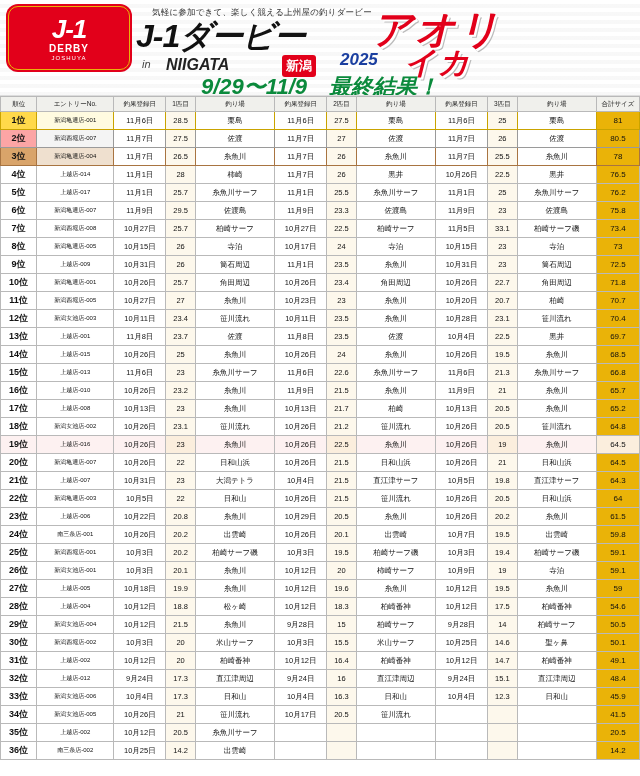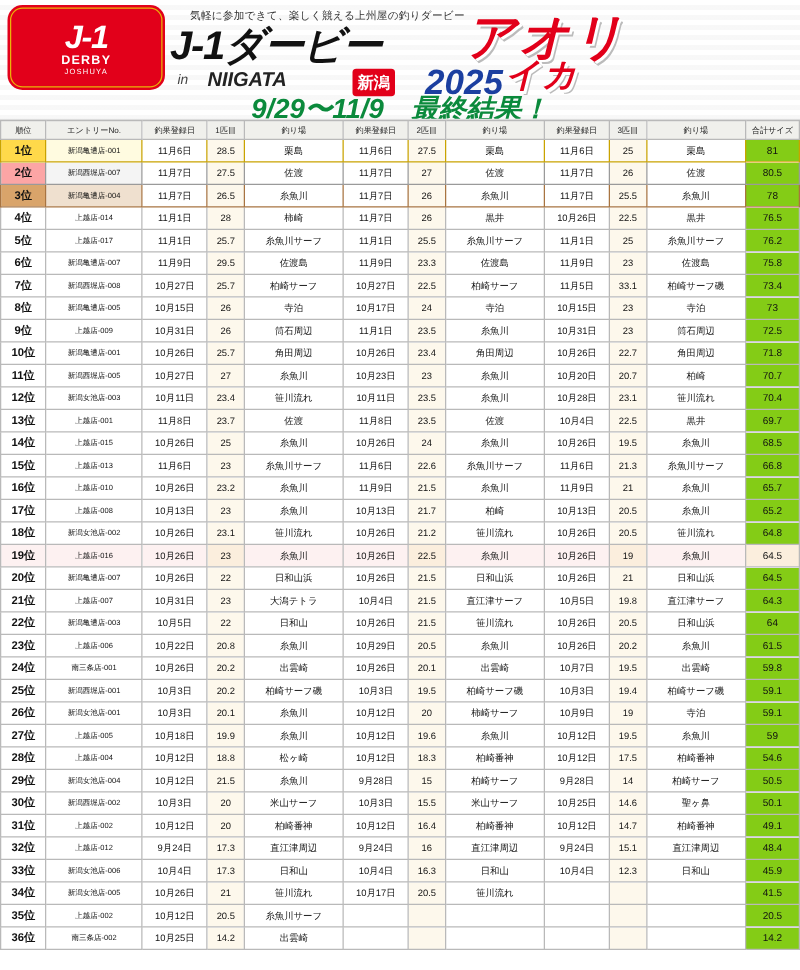--- a/index.html
+++ b/index.html
@@ -60,31 +60,31 @@
     position:absolute;left:142px;top:58px;
     font-size:11px;font-style:italic;color:#444;
   }
   .hdr-niigata-box{
     position:absolute;left:282px;top:55px;
     background:#e2001a;color:#fff;font-size:13px;font-weight:bold;
     padding:2px 4px;border-radius:3px;
   }
   .hdr-year{
     position:absolute;left:340px;top:50px;
-    font-size:28px;font-weight:bold;font-style:italic;color:#1b3fa0;
+    font-size:17px;font-weight:bold;font-style:italic;color:#1b3fa0;
   }
   .hdr-aori{
     position:absolute;left:372px;top:2px;
     font-size:40px;font-weight:bold;font-style:italic;
     color:#e2001a;letter-spacing:2px;
     text-shadow:2px 2px 0 #fff, 3px 3px 0 #bbb;
   }
   .hdr-ika{
     position:absolute;left:404px;top:42px;
-    font-size:27px;font-weight:bold;font-style:italic;
+    font-size:31px;font-weight:bold;font-style:italic;
     color:#e2001a;letter-spacing:2px;
     text-shadow:2px 2px 0 #fff, 3px 3px 0 #bbb;
   }
   .hdr-dates{
     position:absolute;left:0;top:72px;width:640px;
     text-align:center;
     font-size:22px;font-weight:bold;font-style:italic;color:#0b8a3c;
     letter-spacing:0px;
   }
   
@@ -119,21 +119,21 @@
   col.c-date{width:46px;}
   col.c-size{width:26px;}
   col.c-place{width:70px;}
   col.c-total{width:38px;}
 
   td.rank{text-align:center;font-weight:bold;font-size:9px;}
   td.entry{text-align:center;font-size:6px;}
   td.date{text-align:center;font-size:7.5px;}
   td.size{text-align:center;font-size:7.5px;background:#fdf8ec;}
   td.place{text-align:center;font-size:7.5px;}
-  td.total{text-align:center;font-size:8px;background:#84cc16;}
+  td.total{text-align:center;font-size:8px;background:#eab308;}
 
   
   tr.gold td.rank{background:#ffd94a;}
   tr.silver td.rank{background:#fca5a5;}
   tr.bronze td.rank{background:#d9a46a;}
   tr.gold td.entry{background:#fffbe0;}
   tr.silver td.entry{background:#f4f4f4;}
   tr.bronze td.entry{background:#efe0cf;}
 
   tr.gold td{border-color:#c9a300;}

